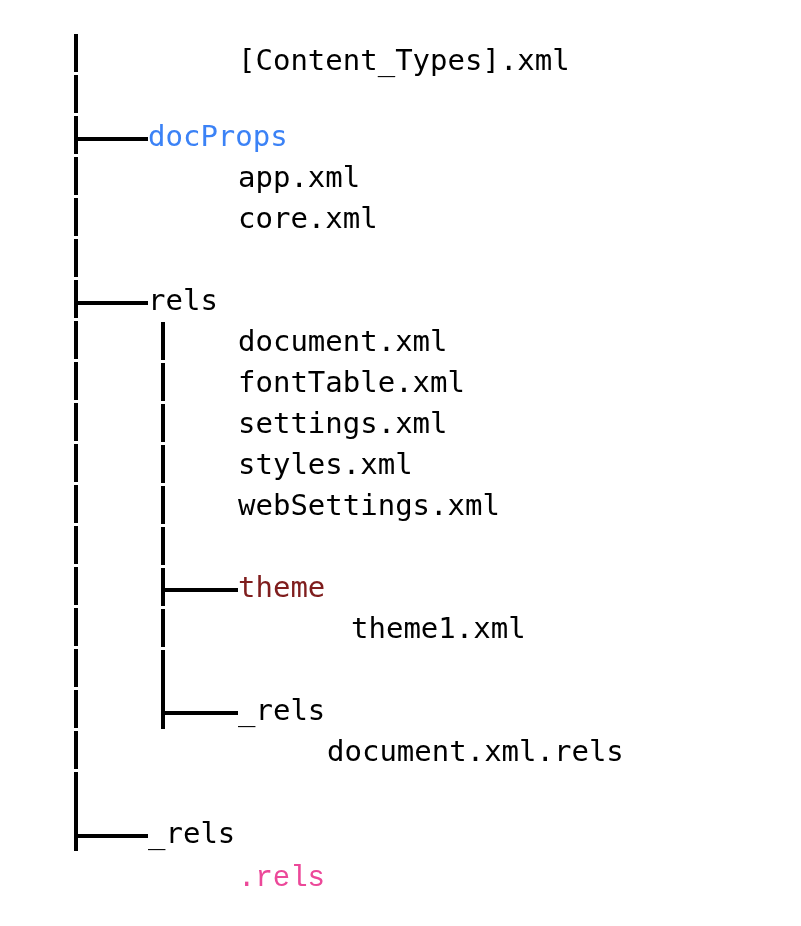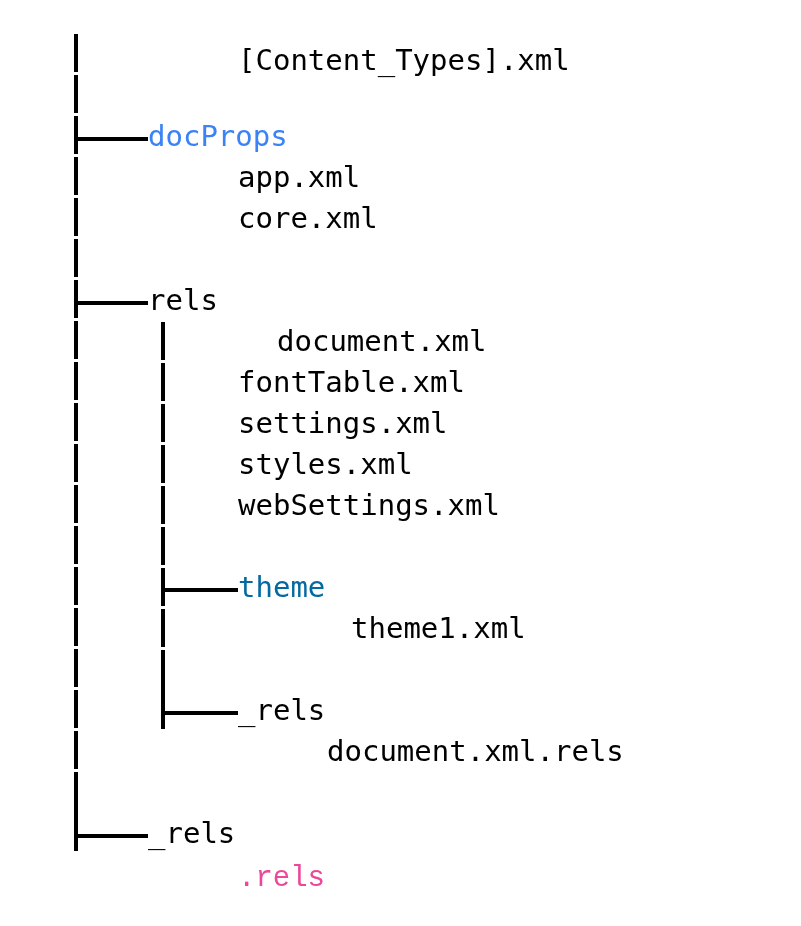--- a/index.html
+++ b/index.html
@@ -99,25 +99,25 @@
       <div class="hline" style="left: 74px; top: 834px; width: 74px; background: rgb(0, 0, 0);"></div>
       <div class="corner" style="left: 74px; top: 793px; height: 45px; background: rgb(0, 0, 0);"></div>
     </div>
 
   <div id="text-layer">
       <div class="row col-2" style="top: 40px; color: rgb(0, 0, 0);">[Content_Types].xml</div>
       <div class="row col-1" style="top: 116px; color: #3b82f6;">docProps</div>
       <div class="row col-2" style="top: 157px; color: rgb(0, 0, 0);">app.xml</div>
       <div class="row col-2" style="top: 198px; color: rgb(0, 0, 0);">core.xml</div>
       <div class="row col-1" style="top: 280px; color: rgb(0, 0, 0);">rels</div>
-      <div class="row col-2" style="top: 321px; color: rgb(0, 0, 0); margin-left: 39px;">document.xml</div>
+      <div class="row col-2" style="top: 321px; color: rgb(0, 0, 0);">document.xml</div>
       <div class="row col-2" style="top: 362px; color: rgb(0, 0, 0);">fontTable.xml</div>
       <div class="row col-2" style="top: 403px; color: rgb(0, 0, 0);">settings.xml</div>
       <div class="row col-2" style="top: 444px; color: rgb(0, 0, 0);">styles.xml</div>
       <div class="row col-2" style="top: 485px; color: rgb(0, 0, 0); text-align: right;">webSettings.xml</div>
-      <div class="row col-2" style="top: 567px; color: #0369a1;">theme</div>
+      <div class="row col-2" style="top: 567px; color: #7f1d1d;">theme</div>
       <div class="row col-3" style="top: 608px; color: rgb(0, 0, 0); margin-left: 24px;">theme1.xml</div>
       <div class="row col-2" style="top: 690px; color: rgb(0, 0, 0);">_rels</div>
       <div class="row col-3" style="top: 731px; color: rgb(0, 0, 0);">document.xml.rels</div>
       <div class="row col-1" style="top: 813px; color: rgb(0, 0, 0);">_rels</div>
       <div class="row col-2" style="top: 858px; color: #ec4899; font-family: Liberation Mono, monospace;">.rels</div>
     </div>
 </div>
 
 </body></html>

